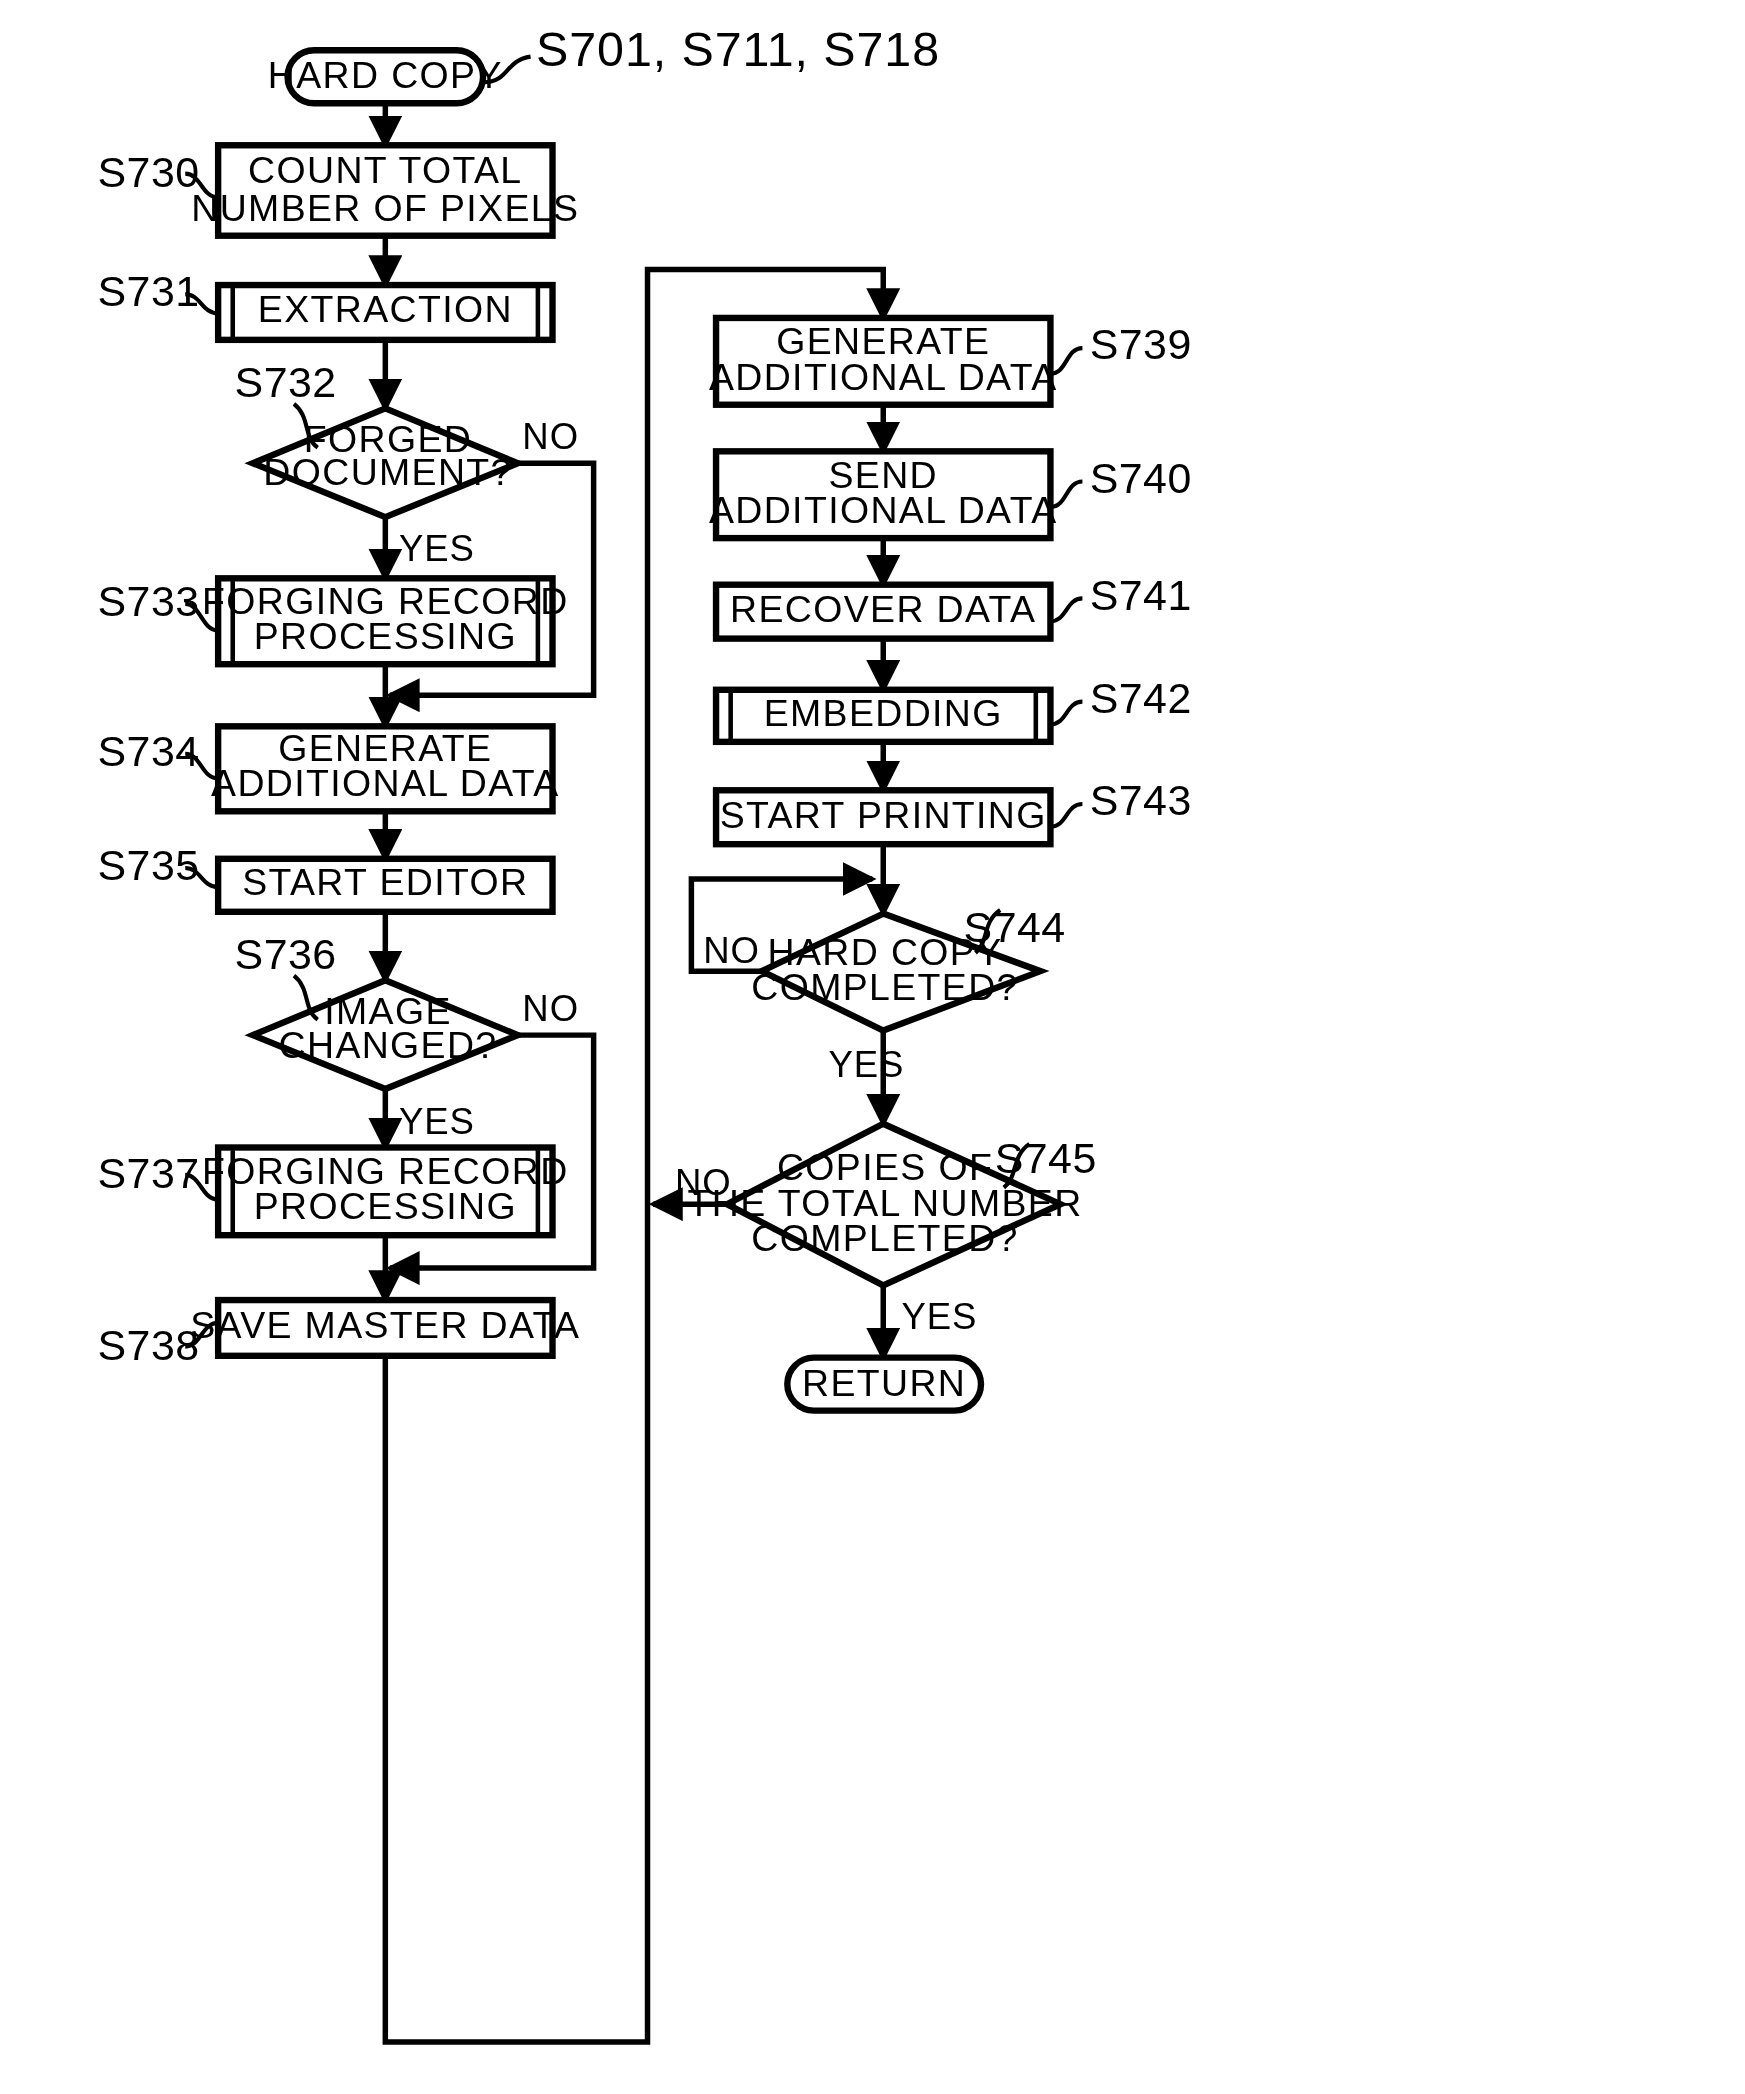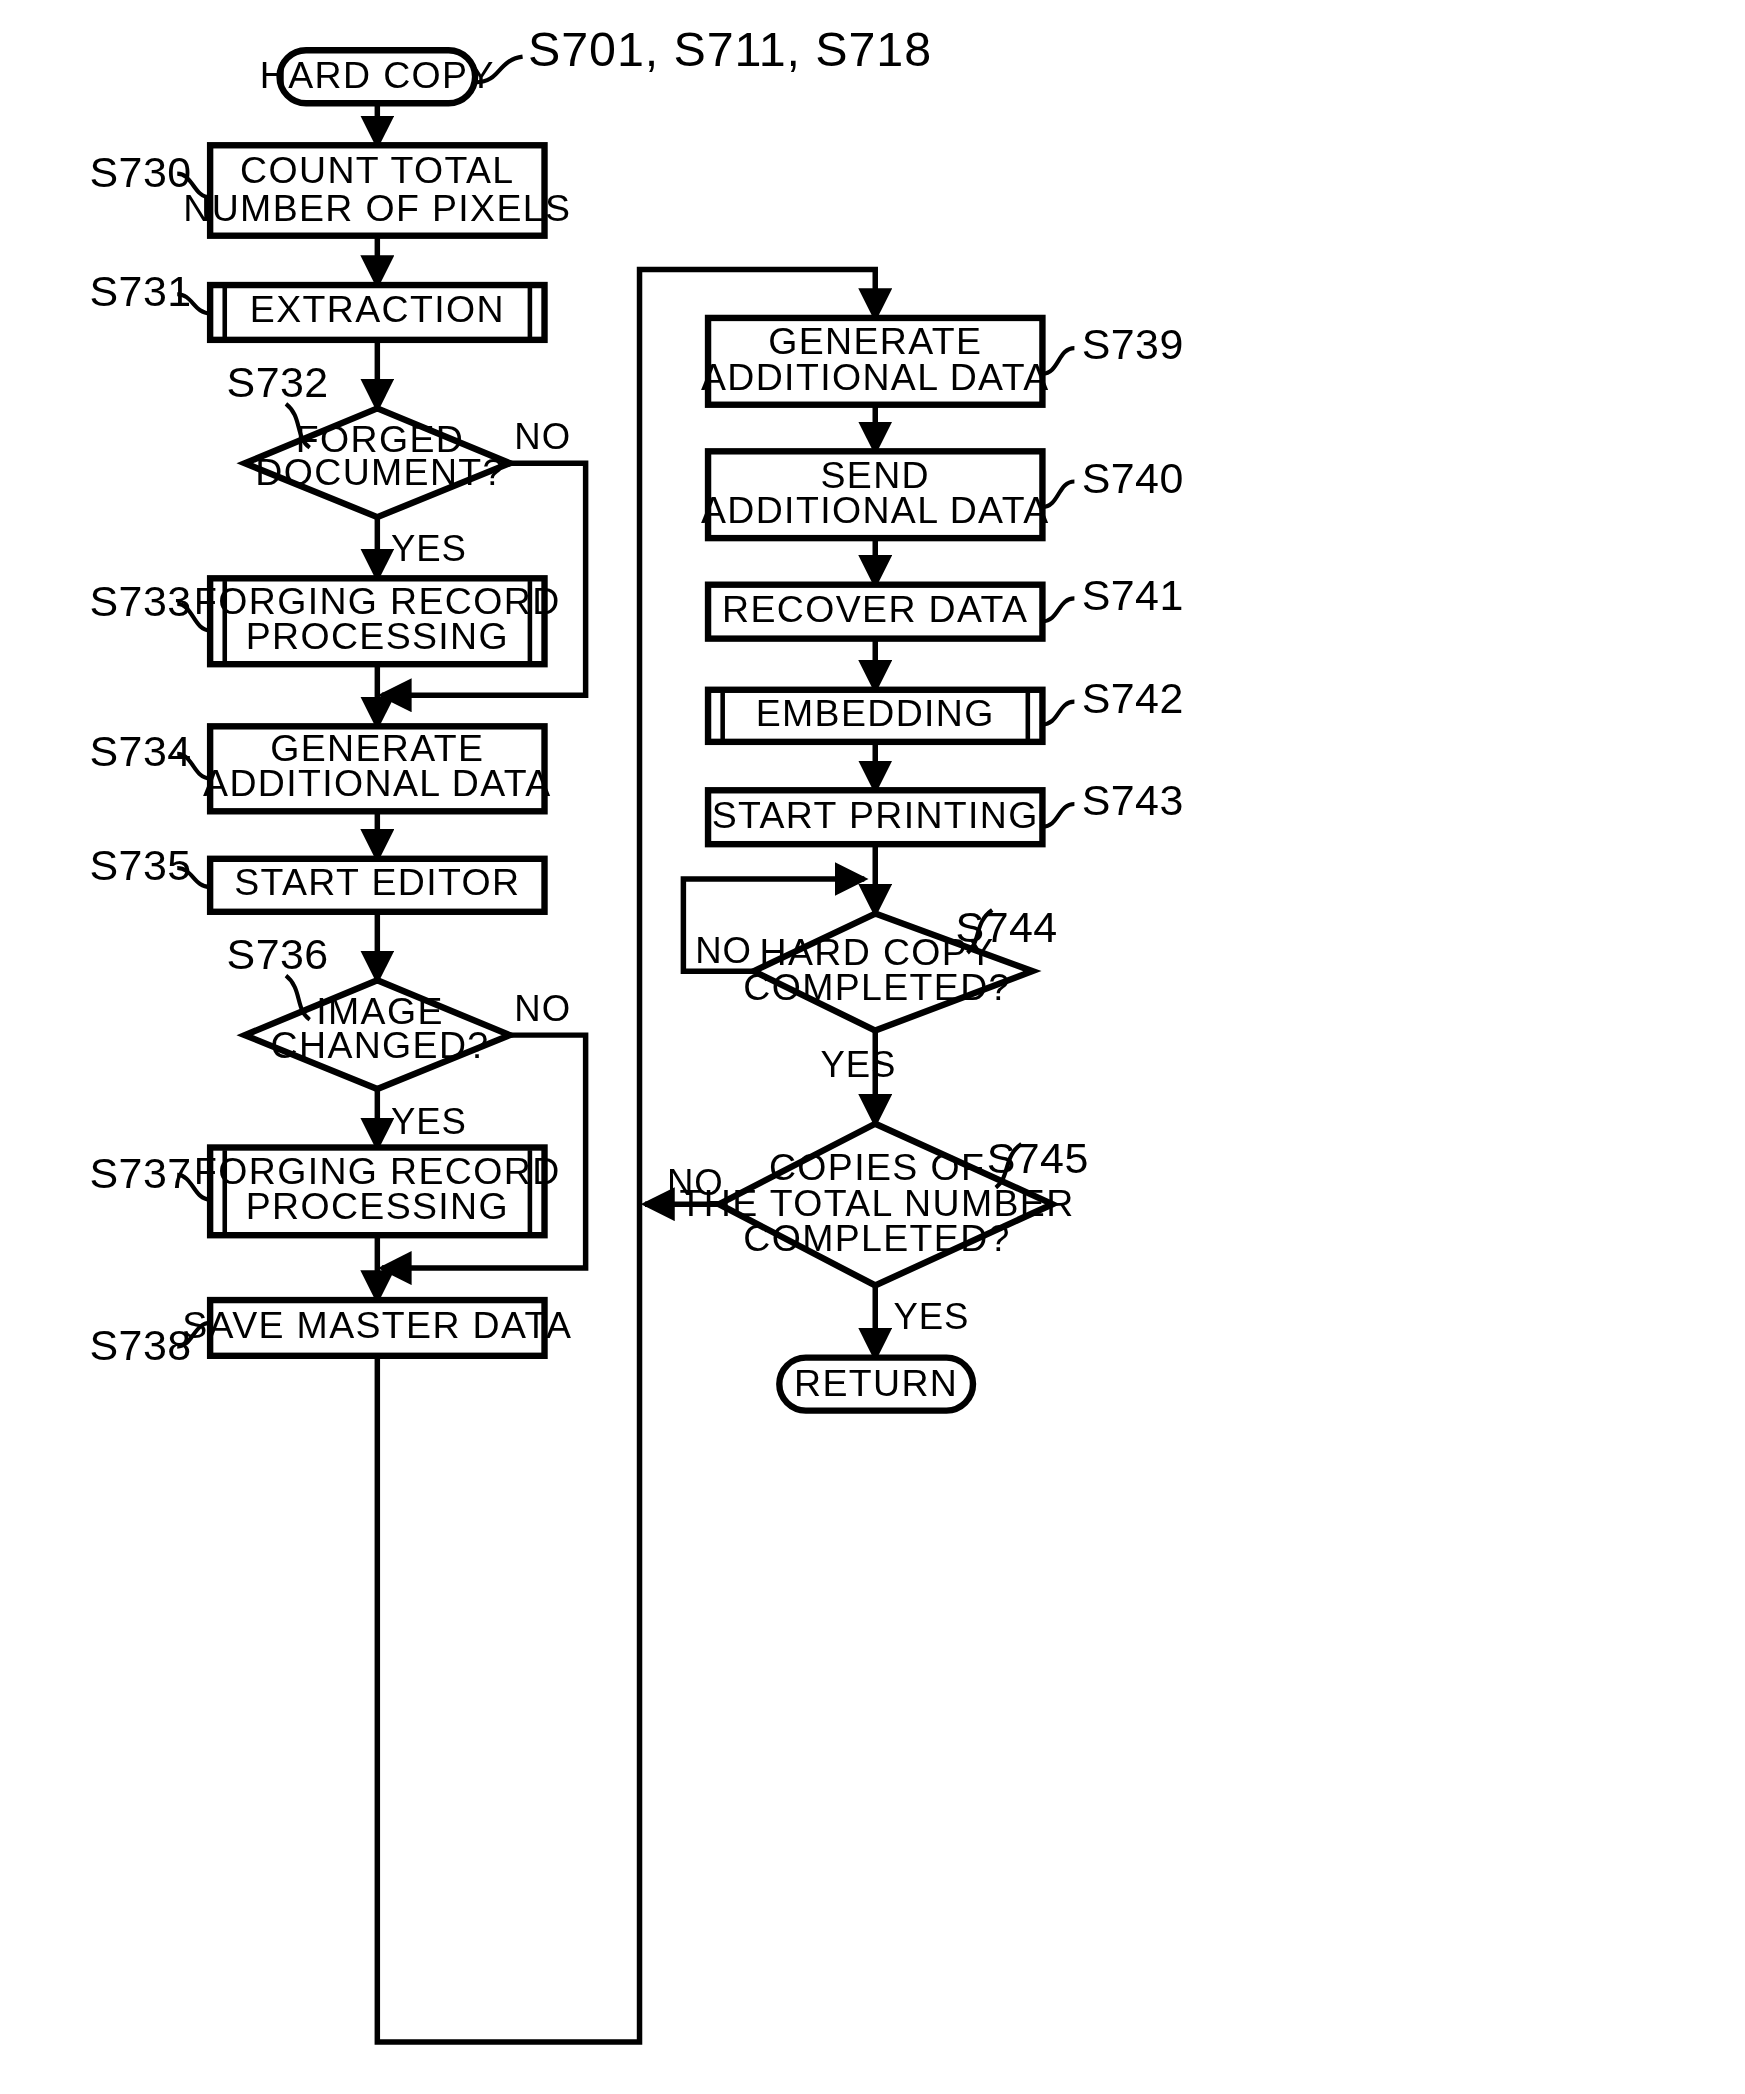--- a/index.html
+++ b/index.html
@@ -1,17 +1,17 @@
 <!DOCTYPE html>
 <html style="font-size:14.6px"><head>
 <meta charset="utf-8">
 <style>
   html,body{margin:0;padding:0;background:#fff;}
   body{width:1745px;height:2094px;overflow:hidden;font-family:"Liberation Sans",sans-serif;}
-  #sheet{position:relative;width:1406px;height:2094px;background:#ffffff;}
+  #sheet{position:relative;width:1406px;height:2094px;background:#ffffff;padding-left:8px;}
   svg{display:block;}
   .shape{fill:#ffffff;stroke:#000000;stroke-width:7;}
   .bar{stroke:#000000;stroke-width:5;}
   .conn{stroke:#000000;stroke-width:6;fill:none;}
   .leader{stroke:#000000;stroke-width:4.5;fill:none;}
   text{font-family:"Liberation Sans",sans-serif;fill:#000;}
   .nodetext{font-size:41px;letter-spacing:1.5px;text-anchor:middle;dominant-baseline:middle;}
   .termtext{font-size:41px;letter-spacing:1.5px;text-anchor:middle;dominant-baseline:middle;}
   .steplabel{font-size:47px;letter-spacing:0.5px;dominant-baseline:middle;}
   .yesno{font-size:40px;letter-spacing:1px;dominant-baseline:middle;}

